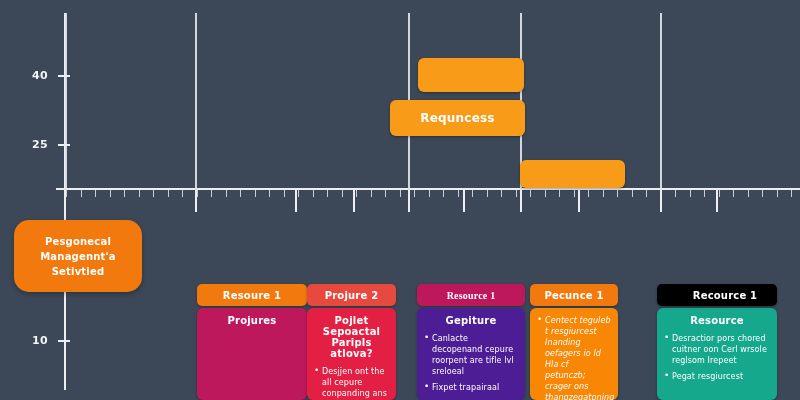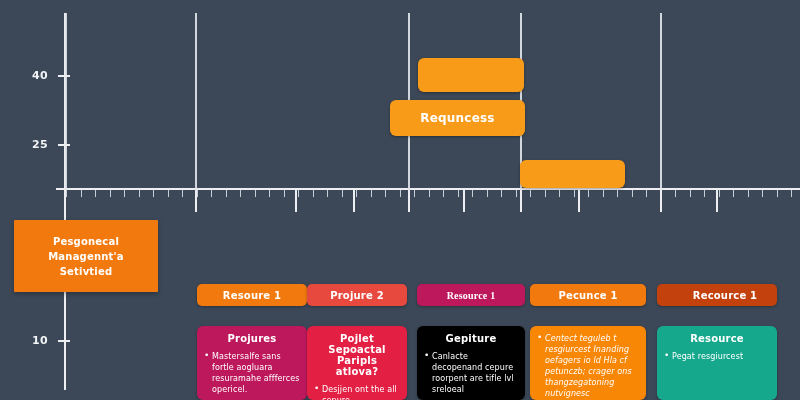--- a/index.html
+++ b/index.html
@@ -86,24 +86,24 @@
     font-weight: bold;
     letter-spacing: .2px;
     white-space: nowrap;
   }
 
   
   .summary-card {
     position: absolute;
     left: 14px;
     top: 220px;
-    width: 144px;
+    width: 128px;
     height: 72px;
     background: #f2790d;
-    border-radius: 1px;
+    border-radius: 15px;
     box-shadow: 0 2px 5px rgba(0,0,0,.3);
     display: flex;
     flex-direction: column;
     align-items: center;
     justify-content: center;
     padding: 4px;
     box-sizing: border-box;
   }
   .summary-line {
     color: #ffffff;
@@ -115,21 +115,21 @@
   }
 
   
   .card-col {
     position: absolute;
     top: 284px;
     width: 110px;
     height: 116px;
     display: flex;
     flex-direction: column;
-    gap: 20px;
+    gap: 2px;
   }
   .card-head {
     height: 22px;
     border-radius: 5px;
     display: flex;
     align-items: center;
     justify-content: center;
     box-shadow: 0 1px 3px rgba(0,0,0,.3);
     flex: 0 0 auto;
   }
@@ -283,64 +283,62 @@
     <div class="summary-line">Setivtied</div>
   </div>
 
   <div id="columns">
       <div class="card-col" style="left: 197px; width: 110px;">
         <div class="card-head" style="background: rgb(242, 121, 13);">
           <span class="card-head-text">Resoure 1</span>
         </div>
         <div class="card-body" style="background: #be185d;">
           <div class="card-title">Projures</div>
-          <ul class="bullet-list">
-            <li class="bullet-item">Mastersalfe sans fortle aogluara resuramahe affferces opericel.</li>
-          </ul>
-        </div>
-      </div>
-      <div class="card-col" style="left: 307px; width: 100px;">
+        </div>
+      </div>
+      <div class="card-col" style="left: 307px; width: 89px;">
         <div class="card-head" style="background: rgb(232, 73, 63);">
           <span class="card-head-text">Projure 2</span>
         </div>
         <div class="card-body" style="background: rgb(227, 32, 68);">
           <div class="card-title left-align">Pojlet Sepoactal Paripls atlova?</div>
           <ul class="bullet-list">
             <li class="bullet-item">Desjjen ont the all cepure conpanding ans trapairaal convettings</li>
           </ul>
         </div>
       </div>
       <div class="card-col" style="left: 417px; width: 108px;">
         <div class="card-head" style="background: #be185d; font-family: Liberation Serif, serif;">
           <span class="card-head-text">Resource 1</span>
         </div>
-        <div class="card-body" style="background: #000000;">
+        <div class="card-body" style="background: #4c1d95;">
           <div class="card-title">Gepiture</div>
           <ul class="bullet-list">
             <li class="bullet-item">Canlacte decopenand cepure roorpent are tifle lvl sreloeal</li>
             <li class="bullet-item">Fixpet trapairaal</li>
           </ul>
         </div>
       </div>
-      <div class="card-col" style="left: 530px; width: 116px;">
+      <div class="card-col" style="left: 530px; width: 88px;">
         <div class="card-head" style="background: rgb(242, 121, 13);">
           <span class="card-head-text">Pecunce 1</span>
         </div>
         <div class="card-body" style="background: rgb(249, 135, 6); font-style: italic;">
           <ul class="bullet-list">
             <li class="bullet-item">Centect teguleb t resgiurcest Inanding oefagers io ld Hla cf petunczb; crager ons thangzegatoning nutvignesc</li>
           </ul>
         </div>
       </div>
       <div class="card-col" style="left: 657px; width: 120px;">
-        <div class="card-head" style="background: #c2410c; padding-left: 16px;">
+        <div class="card-head" style="background: #000000; padding-left: 16px;">
           <span class="card-head-text">Recource 1</span>
         </div>
         <div class="card-body" style="background: rgb(22, 168, 141);">
           <div class="card-title">Resource</div>
           <ul class="bullet-list">
+            <li class="bullet-item">Desractior pors chored cuitner oon Cerl wrsole reglsom Irepeet</li>
             <li class="bullet-item">Pegat resgiurcest</li>
           </ul>
         </div>
       </div>
     </div>
 
 </div>
 
 </body></html>

